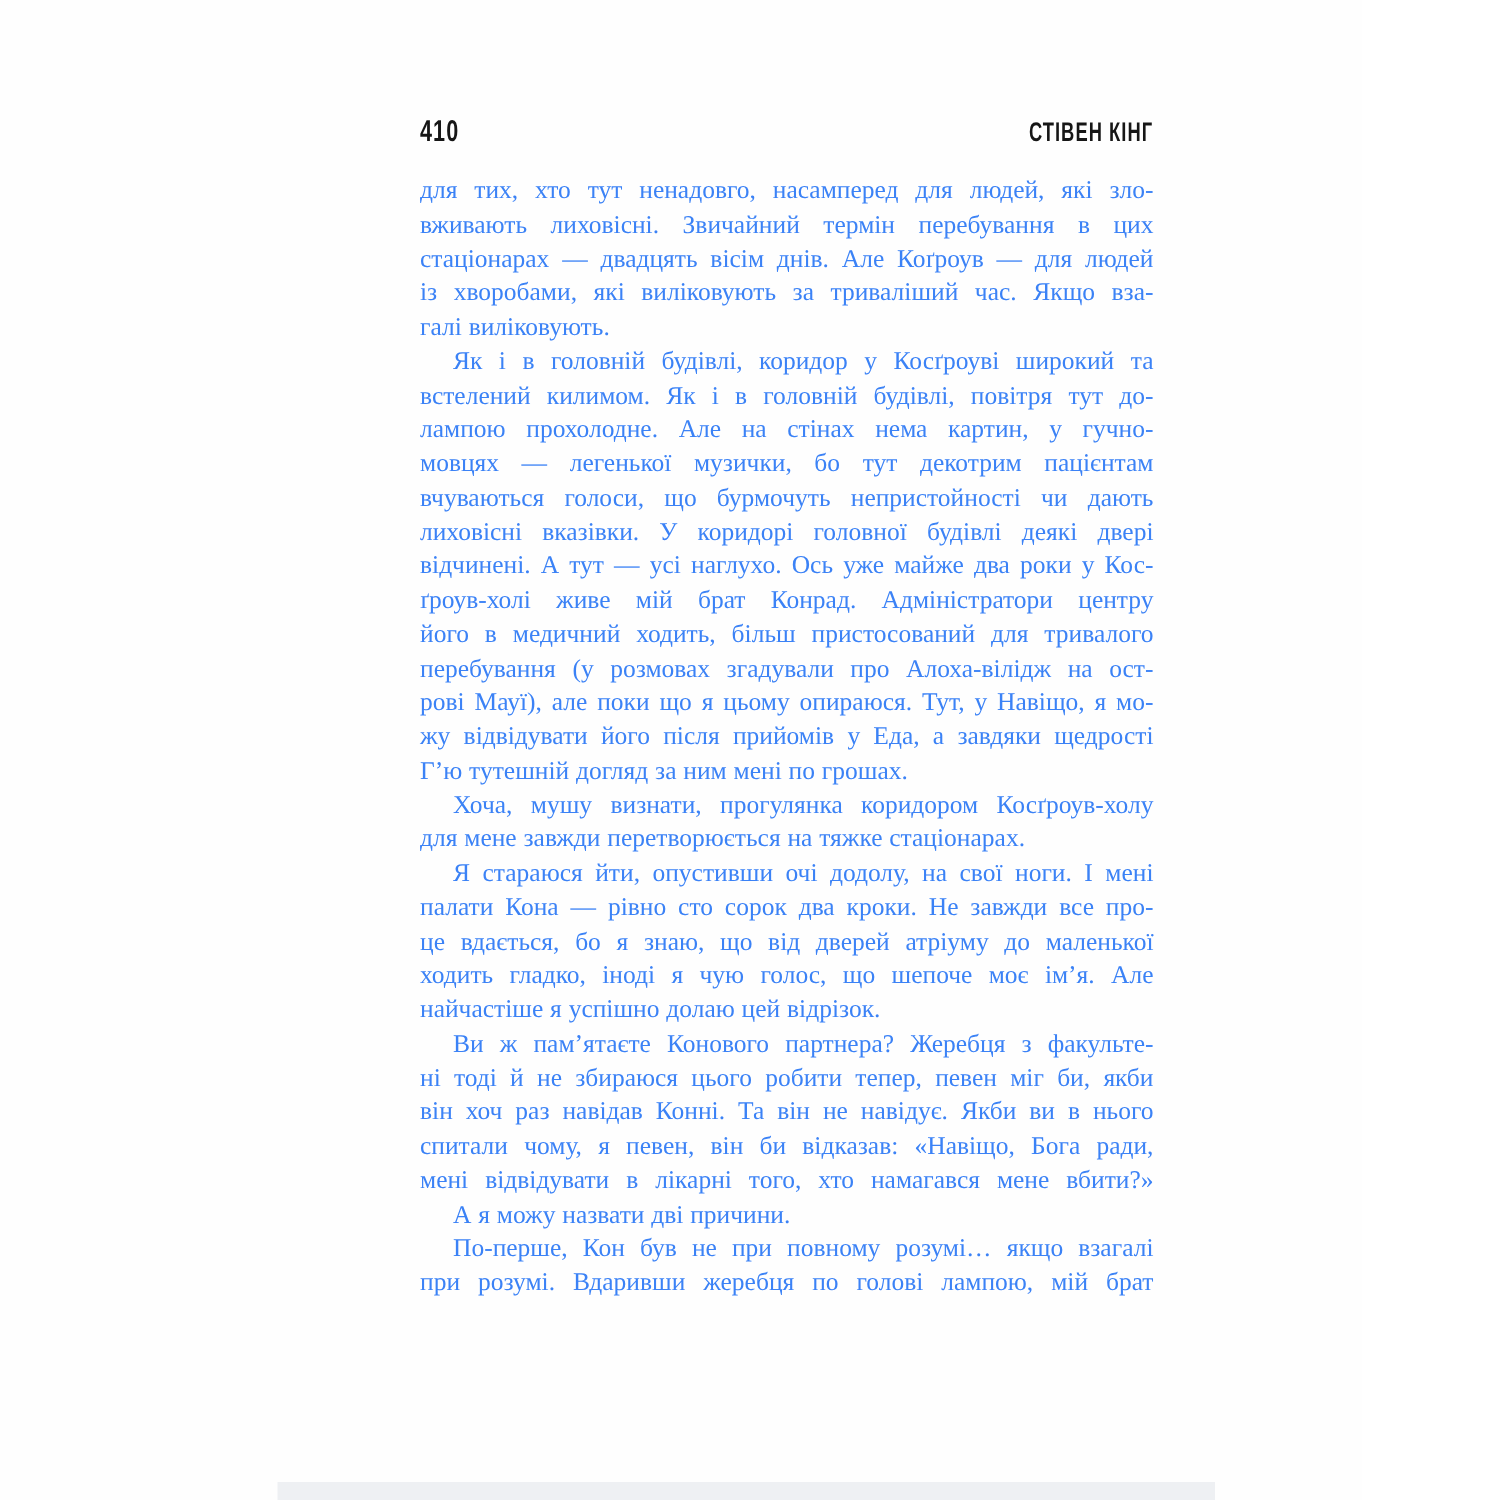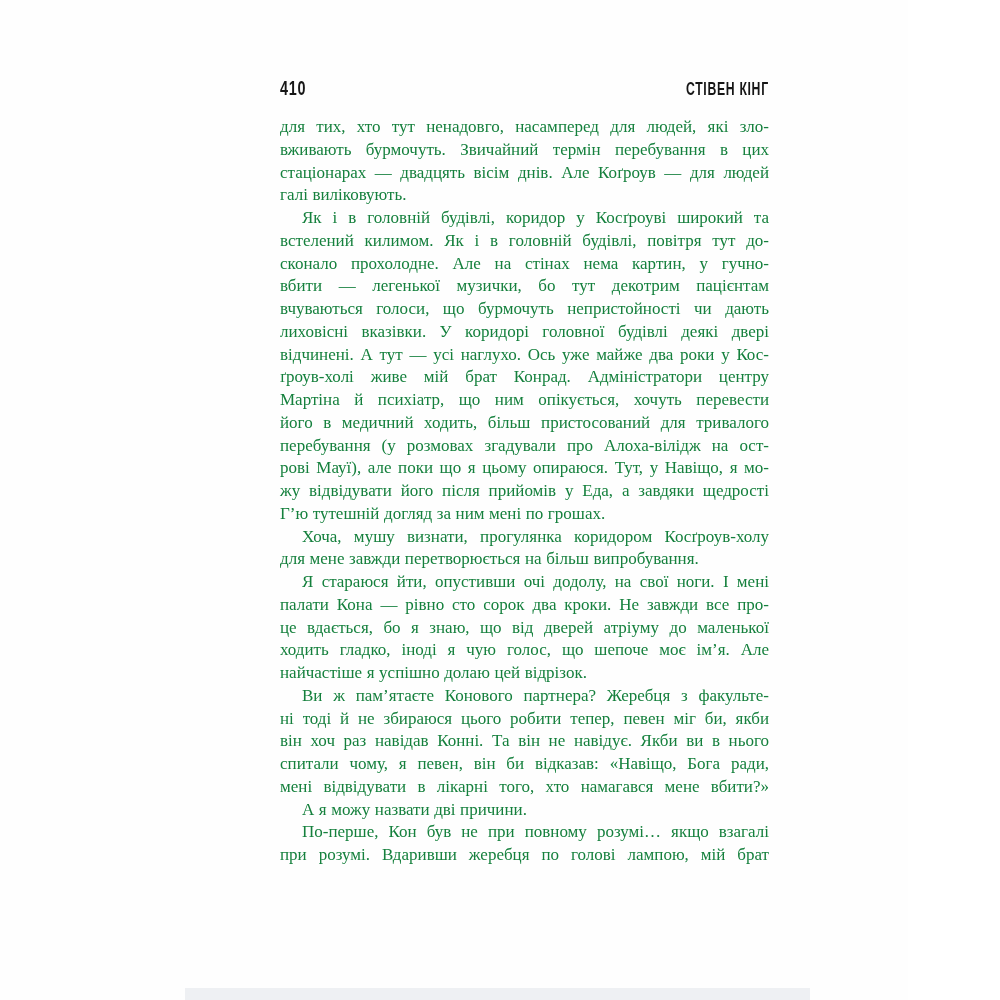--- a/index.html
+++ b/index.html
@@ -72,46 +72,46 @@
 </head>
 <body>
 
 <div class="page">
 
   <div class="running-header" style="color: rgb(22, 22, 22);">
     <span class="page-number">410</span>
     <span class="running-title">СТІВЕН КІНГ</span>
   </div>
 
-  <div class="text-block" style="color: #15803d;">
+  <div class="text-block" style="color: #3b82f6;">
       <div class="para">
         <div class="line">для тих, хто тут ненадовго, насамперед для людей, які зло-</div>
-        <div class="line">вживають бурмочуть. Звичайний термін перебування в цих</div>
+        <div class="line">вживають лиховісні. Звичайний термін перебування в цих</div>
         <div class="line">стаціонарах — двадцять вісім днів. Але Коґроув — для людей</div>
+        <div class="line">із хворобами, які виліковують за триваліший час. Якщо вза-</div>
         <div class="line last-left">галі виліковують.</div>
       </div>
       <div class="para">
         <div class="line first-indent">Як і в головній будівлі, коридор у Косґроуві широкий та</div>
         <div class="line">встелений килимом. Як і в головній будівлі, повітря тут до-</div>
-        <div class="line">сконало прохолодне. Але на стінах нема картин, у гучно-</div>
-        <div class="line">вбити — легенької музички, бо тут декотрим пацієнтам</div>
+        <div class="line">лампою прохолодне. Але на стінах нема картин, у гучно-</div>
+        <div class="line">мовцях — легенької музички, бо тут декотрим пацієнтам</div>
         <div class="line">вчуваються голоси, що бурмочуть непристойності чи дають</div>
         <div class="line">лиховісні вказівки. У коридорі головної будівлі деякі двері</div>
         <div class="line">відчинені. А тут — усі наглухо. Ось уже майже два роки у Кос-</div>
         <div class="line">ґроув-холі живе мій брат Конрад. Адміністратори центру</div>
-        <div class="line">Мартіна й психіатр, що ним опікується, хочуть перевести</div>
         <div class="line">його в медичний ходить, більш пристосований для тривалого</div>
         <div class="line">перебування (у розмовах згадували про Алоха-вілідж на ост-</div>
         <div class="line">рові Мауї), але поки що я цьому опираюся. Тут, у Навіщо, я мо-</div>
         <div class="line">жу відвідувати його після прийомів у Еда, а завдяки щедрості</div>
         <div class="line last-left">Г’ю тутешній догляд за ним мені по грошах.</div>
       </div>
       <div class="para">
         <div class="line first-indent">Хоча, мушу визнати, прогулянка коридором Косґроув-холу</div>
-        <div class="line last-left">для мене завжди перетворюється на більш випробування.</div>
+        <div class="line last-left">для мене завжди перетворюється на тяжке стаціонарах.</div>
       </div>
       <div class="para">
         <div class="line first-indent">Я стараюся йти, опустивши очі додолу, на свої ноги. І мені</div>
         <div class="line">палати Кона — рівно сто сорок два кроки. Не завжди все про-</div>
         <div class="line">це вдається, бо я знаю, що від дверей атріуму до маленької</div>
         <div class="line">ходить гладко, іноді я чую голос, що шепоче моє ім’я. Але</div>
         <div class="line last-left">найчастіше я успішно долаю цей відрізок.</div>
       </div>
       <div class="para">
         <div class="line first-indent">Ви ж пам’ятаєте Конового партнера? Жеребця з факульте-</div>

